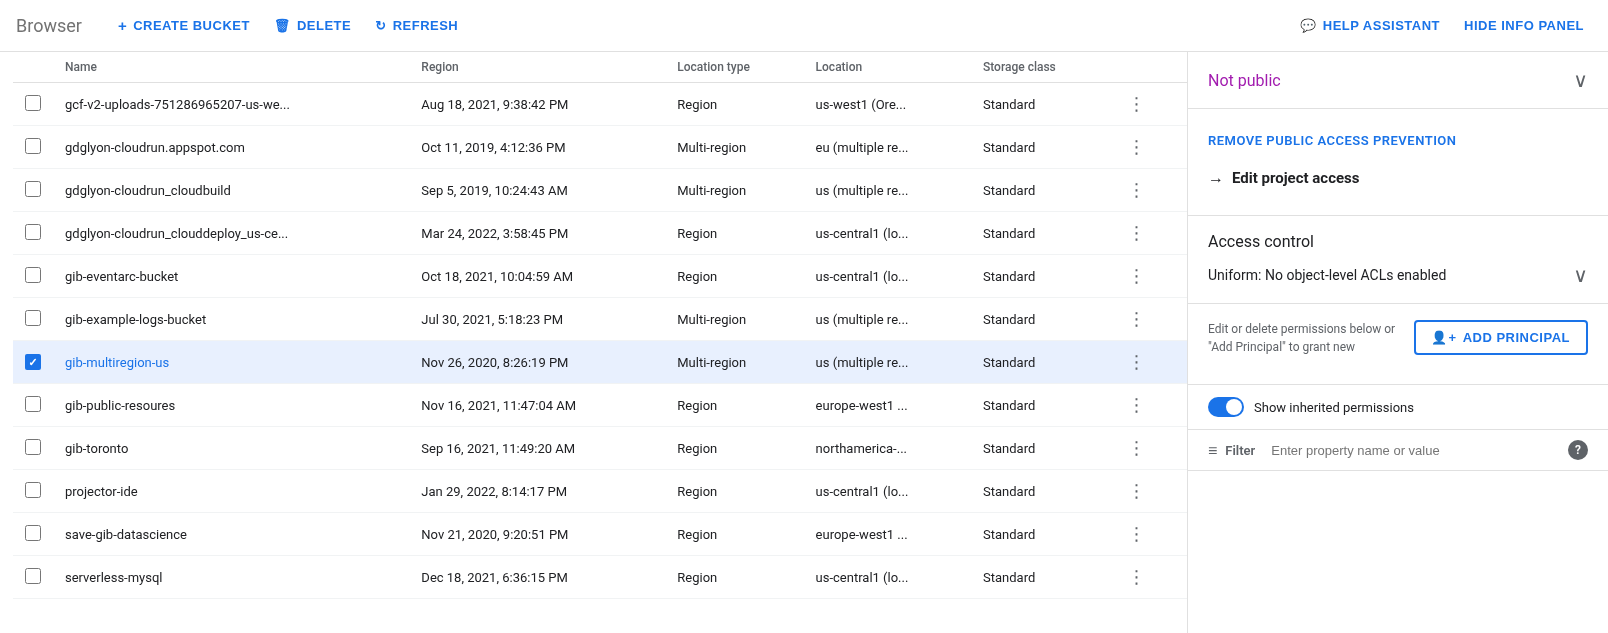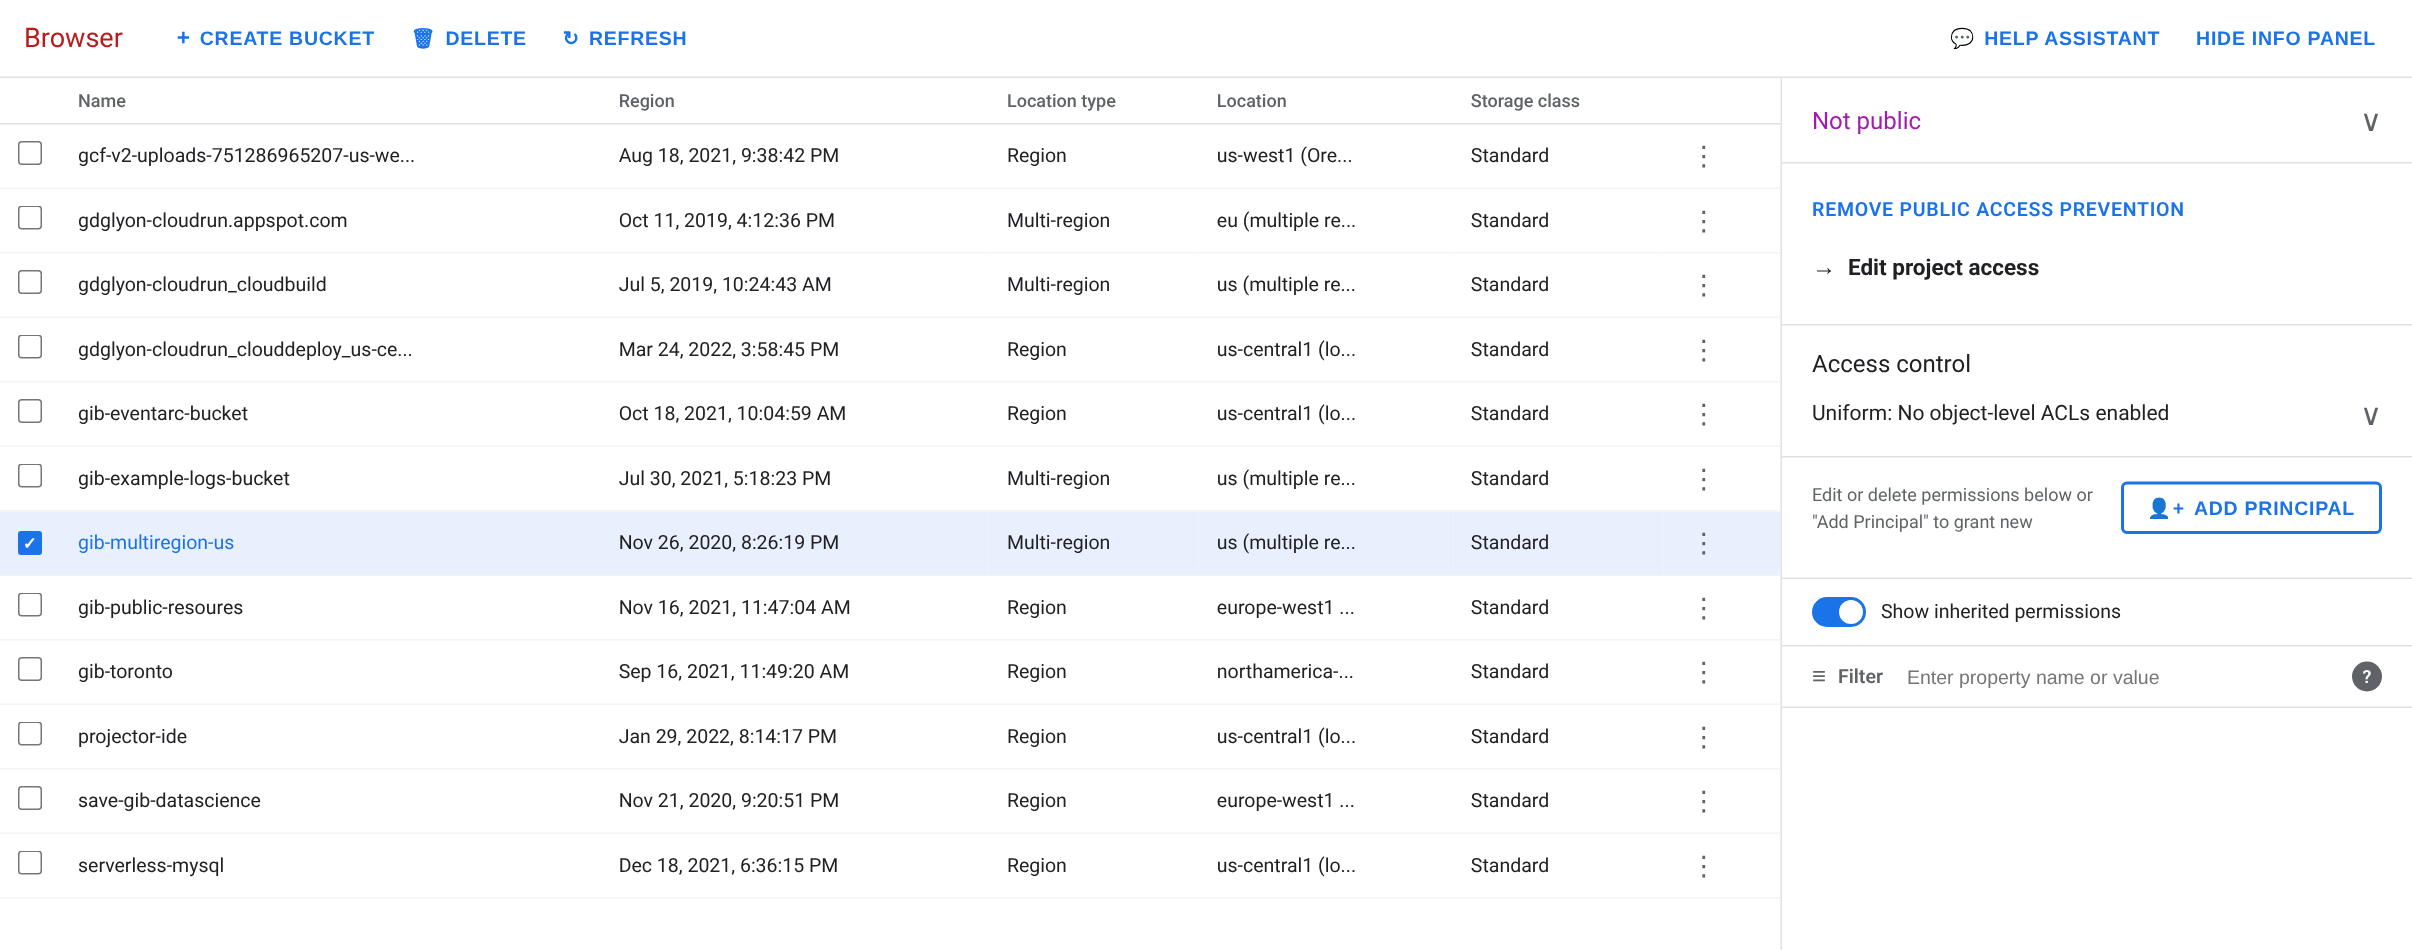--- a/index.html
+++ b/index.html
@@ -3,39 +3,39 @@
   <meta charset="utf-8">
   <style>
     * { box-sizing: border-box; margin: 0; padding: 0; }
     body { font-family: 'Google Sans', Roboto, Arial, sans-serif; font-size: 13px; background: #fff; color: #202124; display: flex; flex-direction: column; height: 633px; overflow: hidden; }
 
     
     .toolbar {
       display: flex; align-items: center; padding: 0 16px; height: 52px;
       border-bottom: 1px solid #e0e0e0; background: #fff; flex-shrink: 0;
     }
-    .toolbar-title { font-size: 18px; font-weight: 400; color: #b91c1c; margin-right: 24px; }
+    .toolbar-title { font-size: 18px; font-weight: 400; color: #737373; margin-right: 24px; }
     .toolbar-btn {
       display: flex; align-items: center; gap: 6px; padding: 6px 12px;
       border: none; background: none; cursor: pointer; font-size: 13px;
       font-weight: 600; color: #1a73e8; text-transform: uppercase; letter-spacing: 0.5px;
     }
     .toolbar-right { margin-left: auto; display: flex; align-items: center; gap: 8px; }
     .toolbar-right .help-btn, .toolbar-right .hide-btn {
       background: none; border: none; cursor: pointer; font-size: 13px;
       font-weight: 600; color: #1a73e8; text-transform: uppercase; letter-spacing: 0.5px;
       padding: 6px 8px;
     }
     .toolbar-right .help-btn { display: flex; align-items: center; gap: 6px; }
 
     
     .main { display: flex; flex: 1; overflow: hidden; }
 
     
-    .browser-panel { flex: 1; overflow-y: auto; border-right: 1px solid #e0e0e0; }
+    .browser-panel { flex: 1; overflow-y: auto; border-right: 1px solid #e0e0e0; margin-left: 13px; }
 
     
     .bucket-table { width: 100%; border-collapse: collapse; }
     .bucket-table th {
       text-align: left; padding: 8px 12px; font-size: 12px; font-weight: 500;
       color: #5f6368; border-bottom: 1px solid #e0e0e0; background: #fff;
       position: sticky; top: 0; white-space: nowrap;
     }
     .bucket-table td {
       padding: 8px 12px; border-bottom: 1px solid #f1f3f4;
@@ -203,21 +203,21 @@
             <td class="name-cell">gdglyon-cloudrun.appspot.com</td>
             <td>Oct 11, 2019, 4:12:36 PM</td>
             <td>Multi-region</td>
             <td>eu (multiple re...</td>
             <td>Standard</td>
             <td><button class="more-btn">⋮</button></td>
           </tr>
           <tr>
             <td class="checkbox-cell"><input type="checkbox" class="cb" style=""></td>
             <td class="name-cell">gdglyon-cloudrun_cloudbuild</td>
-            <td>Jul 5, 2019, 10:24:43 AM</td>
+            <td>Sep 5, 2019, 10:24:43 AM</td>
             <td>Multi-region</td>
             <td>us (multiple re...</td>
             <td>Standard</td>
             <td><button class="more-btn">⋮</button></td>
           </tr>
           <tr>
             <td class="checkbox-cell"><input type="checkbox" class="cb" style=""></td>
             <td class="name-cell">gdglyon-cloudrun_clouddeploy_us-ce...</td>
             <td>Mar 24, 2022, 3:58:45 PM</td>
             <td>Region</td>

